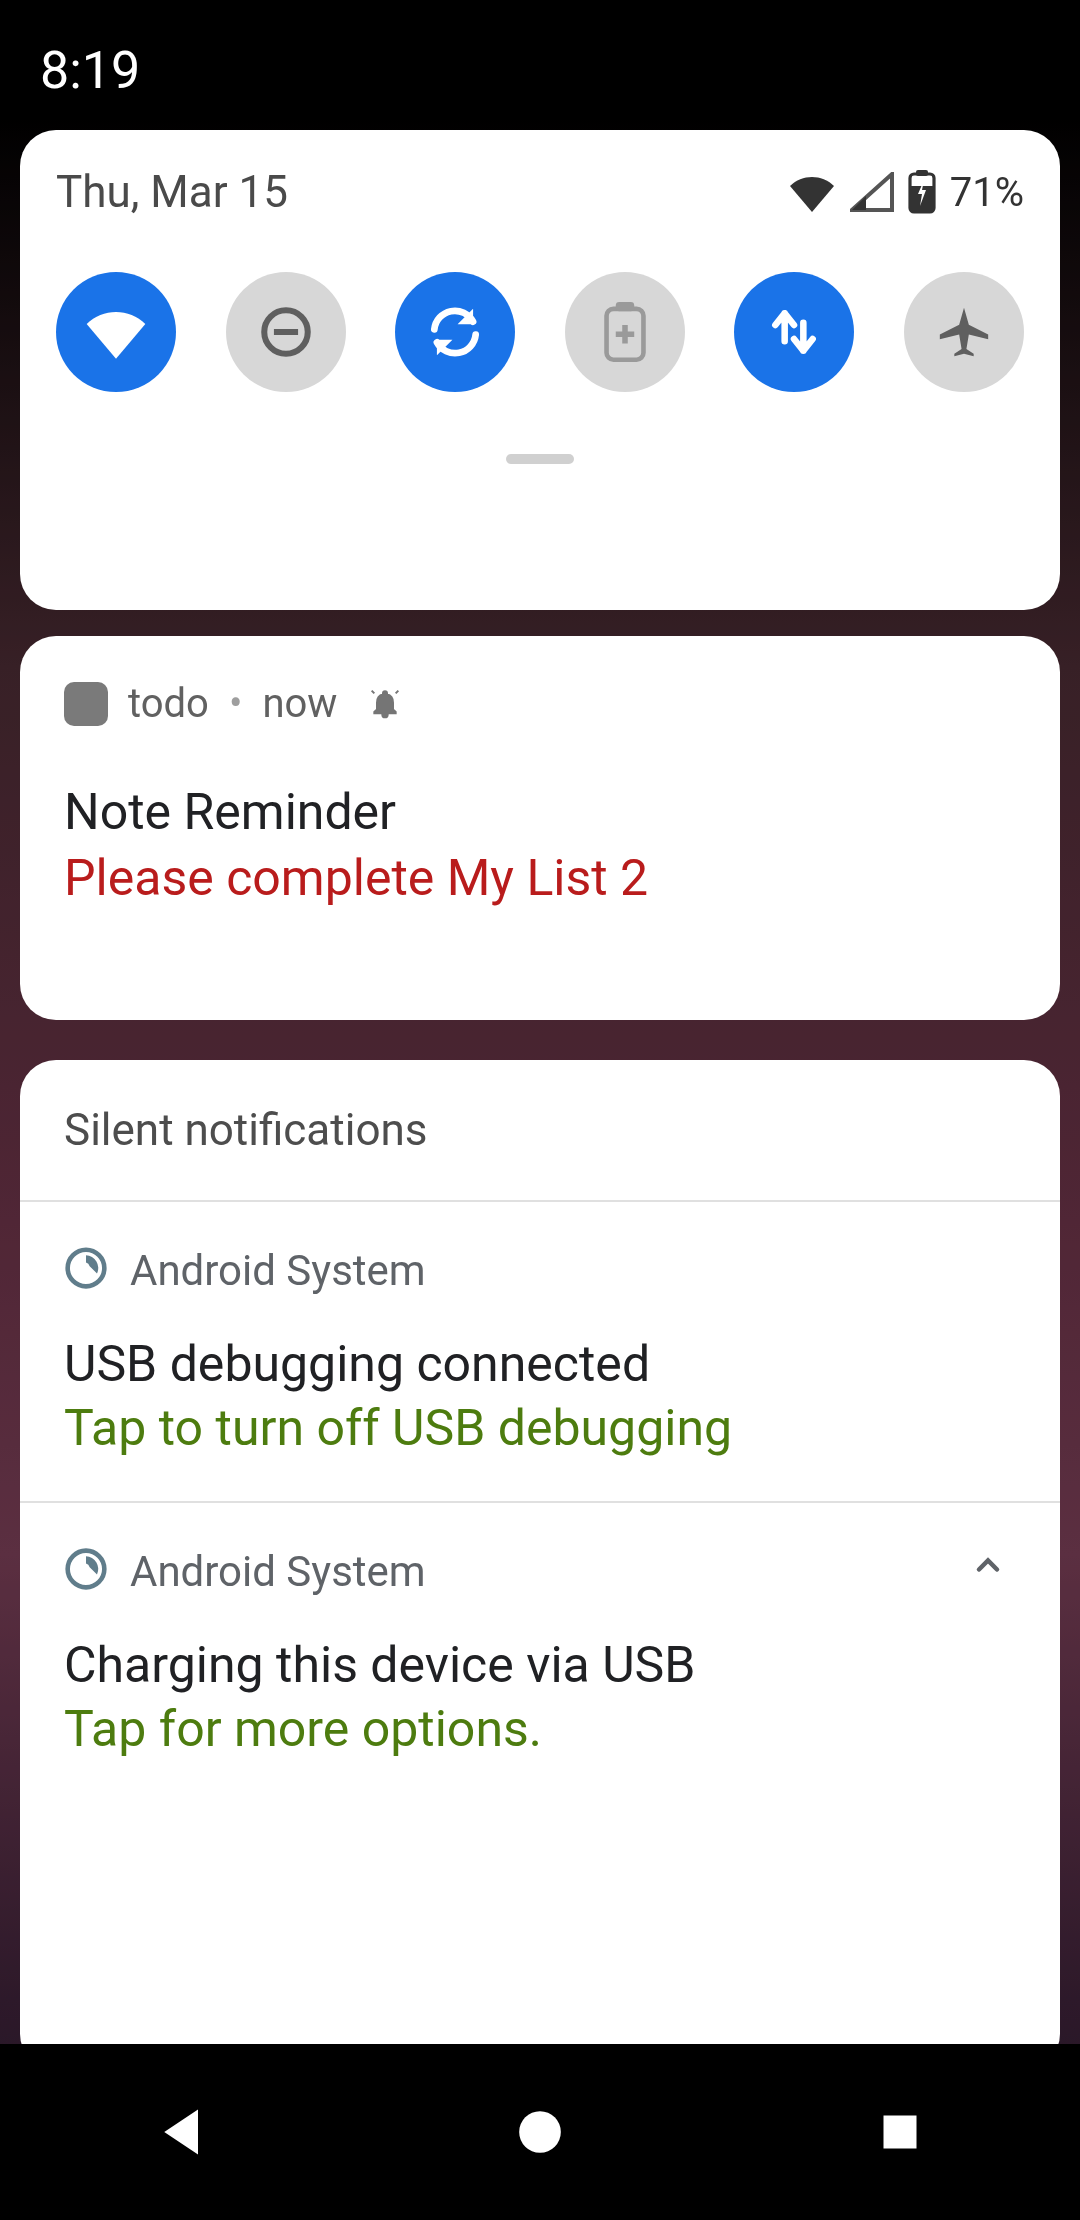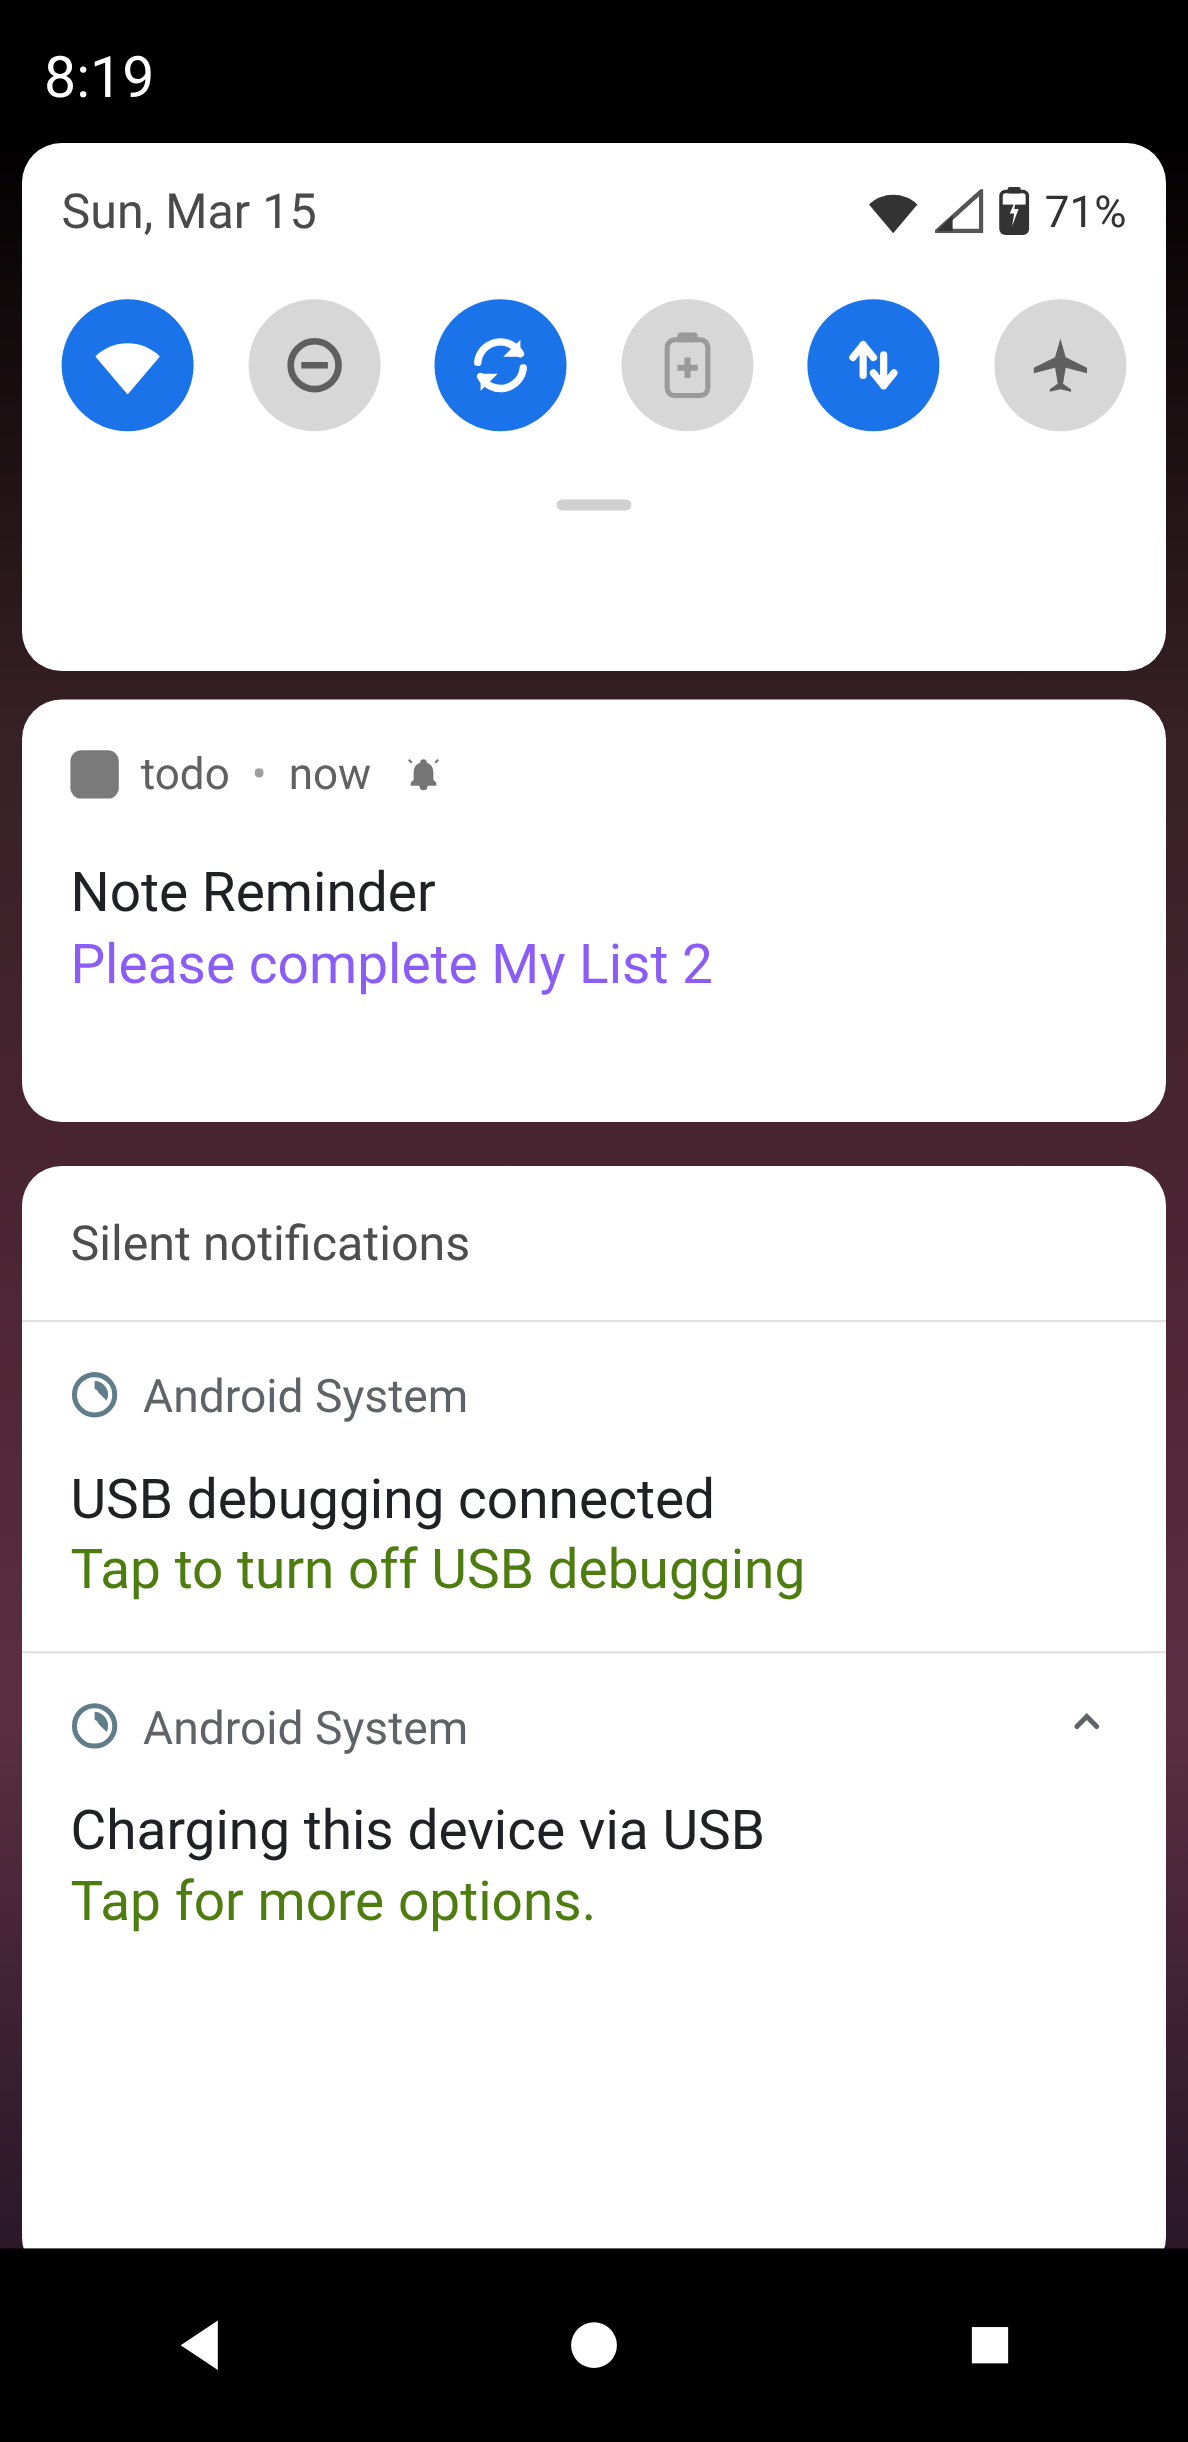--- a/index.html
+++ b/index.html
@@ -32,21 +32,21 @@
   
   .card {
     position:absolute; left:20px; right:20px; background:#fff; border-radius:36px;
   }
   .notif1 { top:636px; height:384px; padding:44px; }
   .notif2 { top:1060px; height:1010px; padding:0; }
   .notif-header { display:flex; align-items:center; gap:20px; color:#616161; font-size:40px; }
   .app-icon-box { width:44px; height:44px; border-radius:10px; background:#7a7a7a; }
   .dot { color:#9e9e9e; }
   .notif-title { font-size:50px; color:#202124; margin-top:56px; }
-  .notif-body { font-size:50px; color:#8b5cf6; margin-top:8px; }
+  .notif-body { font-size:50px; color:#b91c1c; margin-top:8px; }
   .silent-header { font-size:44px; color:#4d4d4d; padding:44px; border-bottom:2px solid #e0e0e0; }
   .sys-notif { padding:44px; border-bottom:2px solid #e0e0e0; }
   .sys-notif:last-child { border-bottom:none; }
   .sys-header { display:flex; align-items:flex-start; gap:22px; color:#5f6368; font-size:42px; }
   .sys-icon { width:44px; height:44px; }
   .collapse-icon { margin-left:auto; margin-right:10px; }
   .sys-title { font-size:50px; color:#202124; margin-top:40px; }
   .sys-body { font-size:50px; color:#4d7c0f; margin-top:6px; }
   
   .shade-actions { position:absolute; top:2100px; left:0; right:0; display:flex; justify-content:space-between; padding:0 90px; }
@@ -60,21 +60,21 @@
 </style>
 </head>
 <body>
 
 <div class="scrim"></div>
 
 <div class="sys-clock">8:19</div>
 
 <div class="qs-panel card">
   <div class="qs-header">
-    <div class="qs-date">Sun, Mar 15</div>
+    <div class="qs-date">Thu, Mar 15</div>
     <div class="qs-status">
 
       <svg width="48" height="40" viewBox="0 0 24 20">
           <path fill="#333" d="M12 20 L1 7 C7 1 17 1 23 7 Z"></path>
         </svg>
 
       <svg width="44" height="40" viewBox="0 0 22 20">
           <path fill="none" stroke="#555" stroke-width="2" d="M1 19 L21 19 L21 1 Z"></path>
           <path fill="#333" d="M1 19 L8 19 L8 12 Z"></path>
         </svg>

